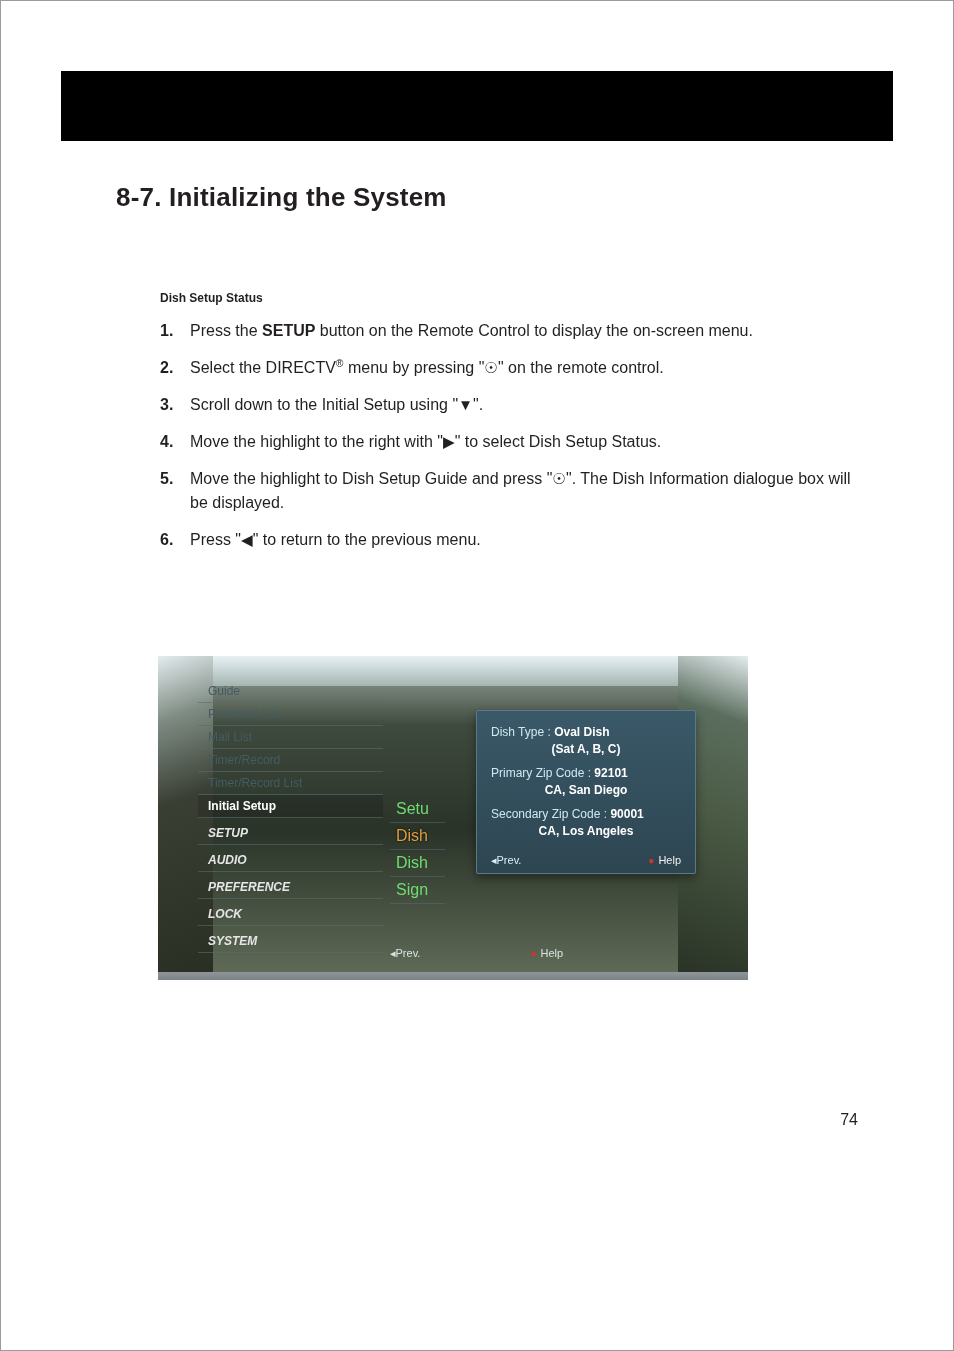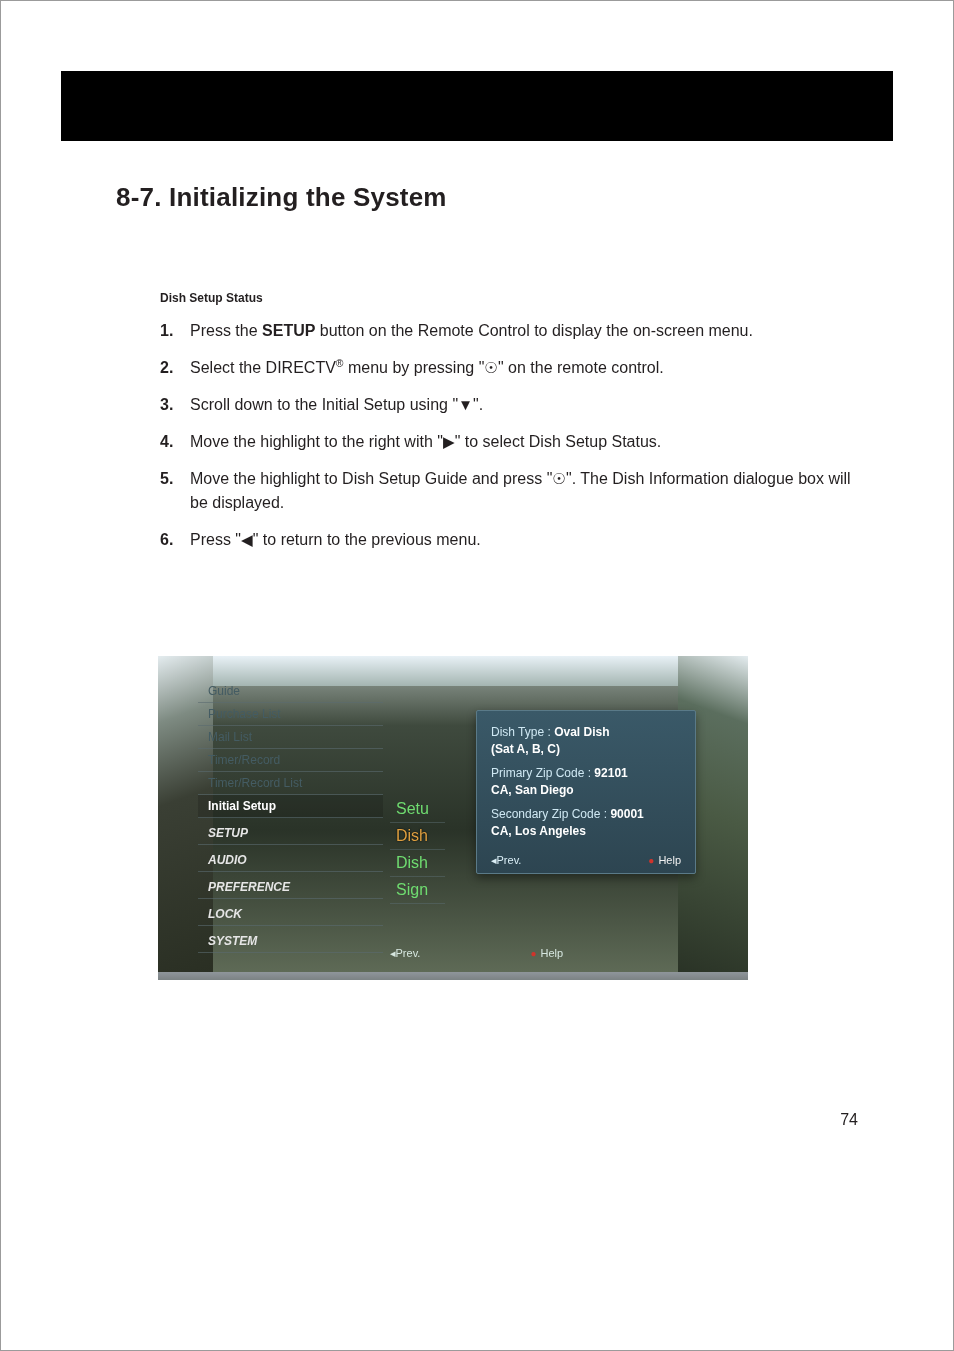--- a/index.html
+++ b/index.html
@@ -152,21 +152,21 @@
     background: linear-gradient(180deg, #3a5968 0%, #2d4551 100%);
     border: 1px solid #5a7a88;
     border-radius: 2px;
     padding: 12px 14px 6px 14px;
     color: #cfe8f3;
     font-size: 12px;
     box-shadow: 0 4px 10px rgba(0,0,0,0.4);
     margin-left: 48px;
   }
   .tv-dialog .dr { padding: 2px 0; text-align: left; }
-  .tv-dialog .dr-c { text-align: left; padding: 1px 0 8px; }
+  .tv-dialog .dr-c { text-align: center; padding: 1px 0 8px; }
   .tv-dialog .dv { color: #ffffff; font-weight: 700; }
   .tv-dialog .foot {
     display: flex; justify-content: space-between; padding-top: 4px; margin-top: 4px;
     font-size: 11px; color: #dbeff7;
   }
   .tv-dialog .foot .help { color: #f0f0f0; }
   .tv-dialog .foot .help::before {
     content: "●"; color: #d0342c; margin-right: 4px; font-size: 10px;
   }
 

